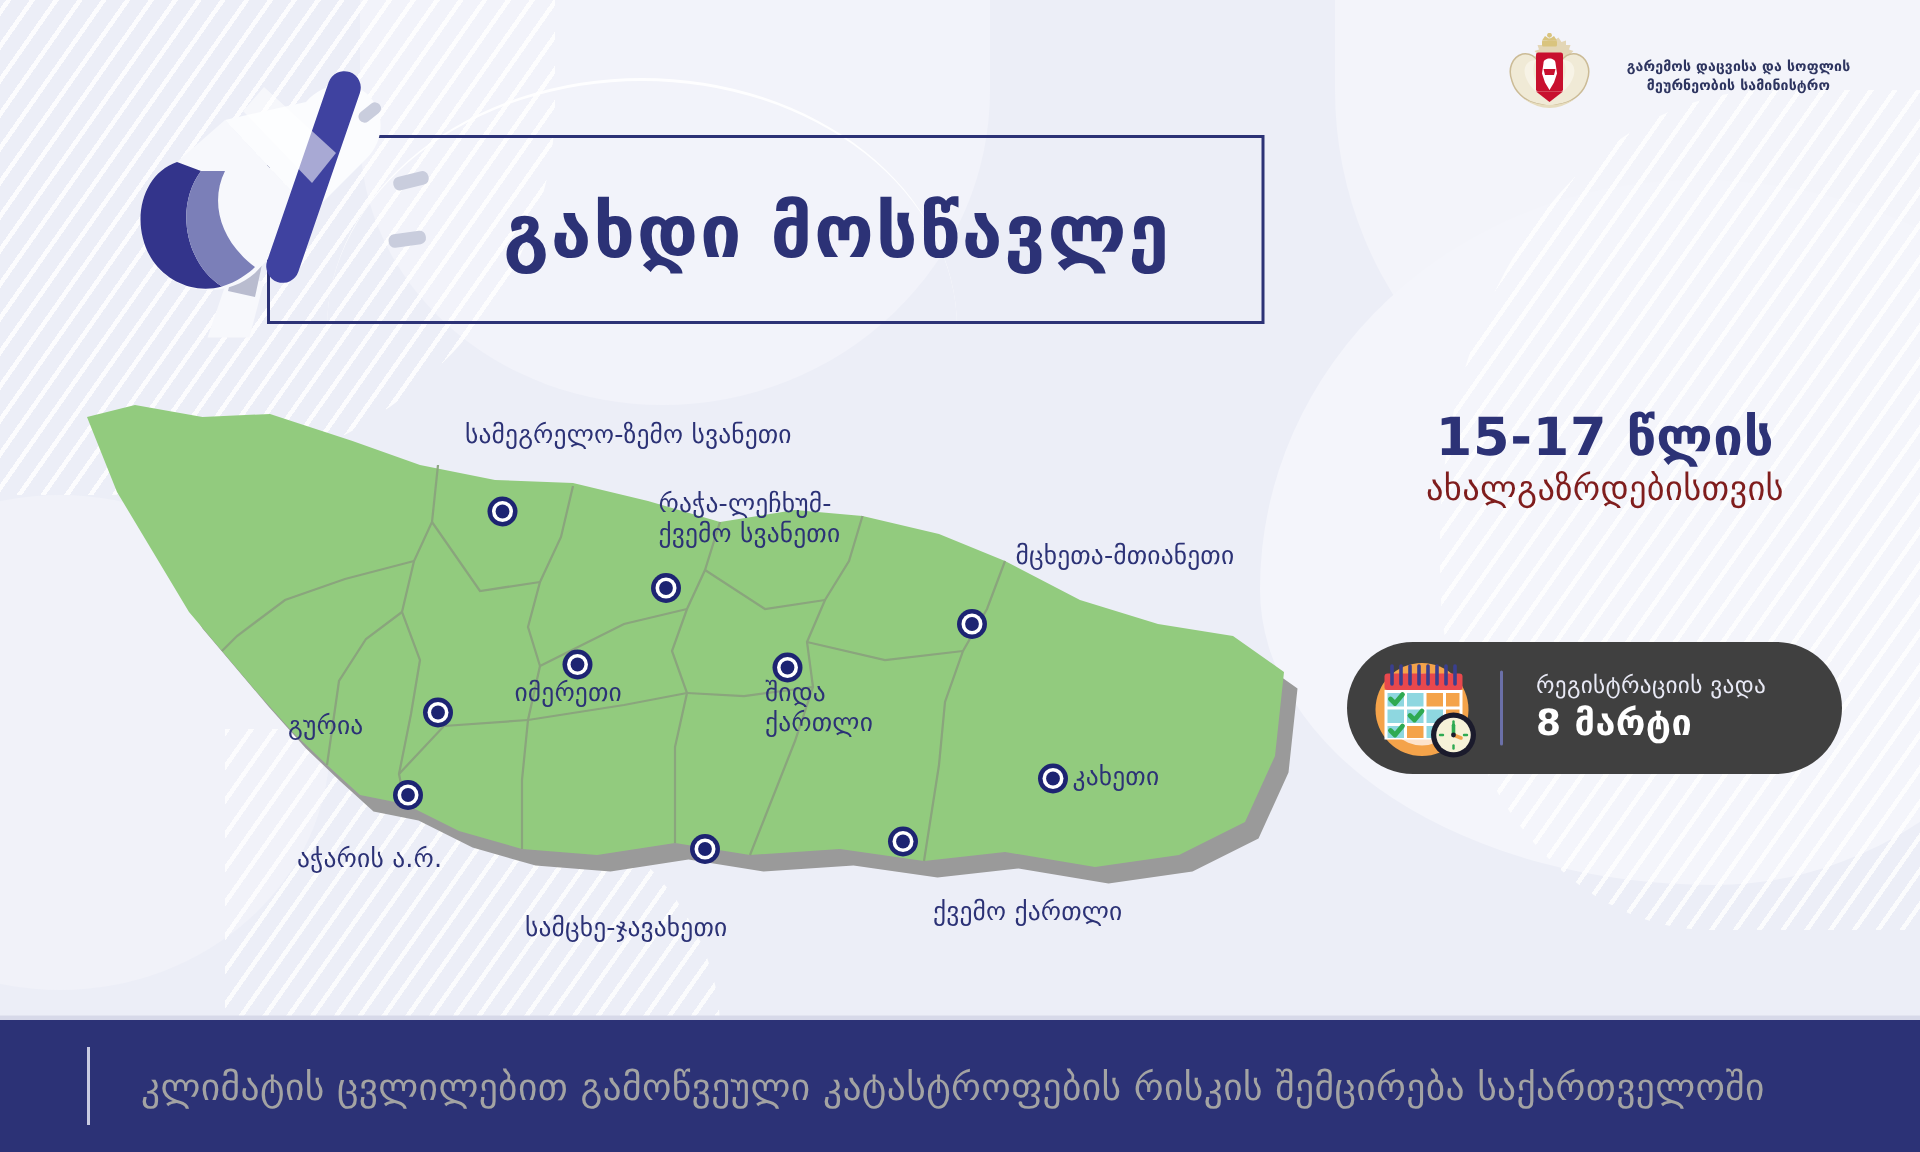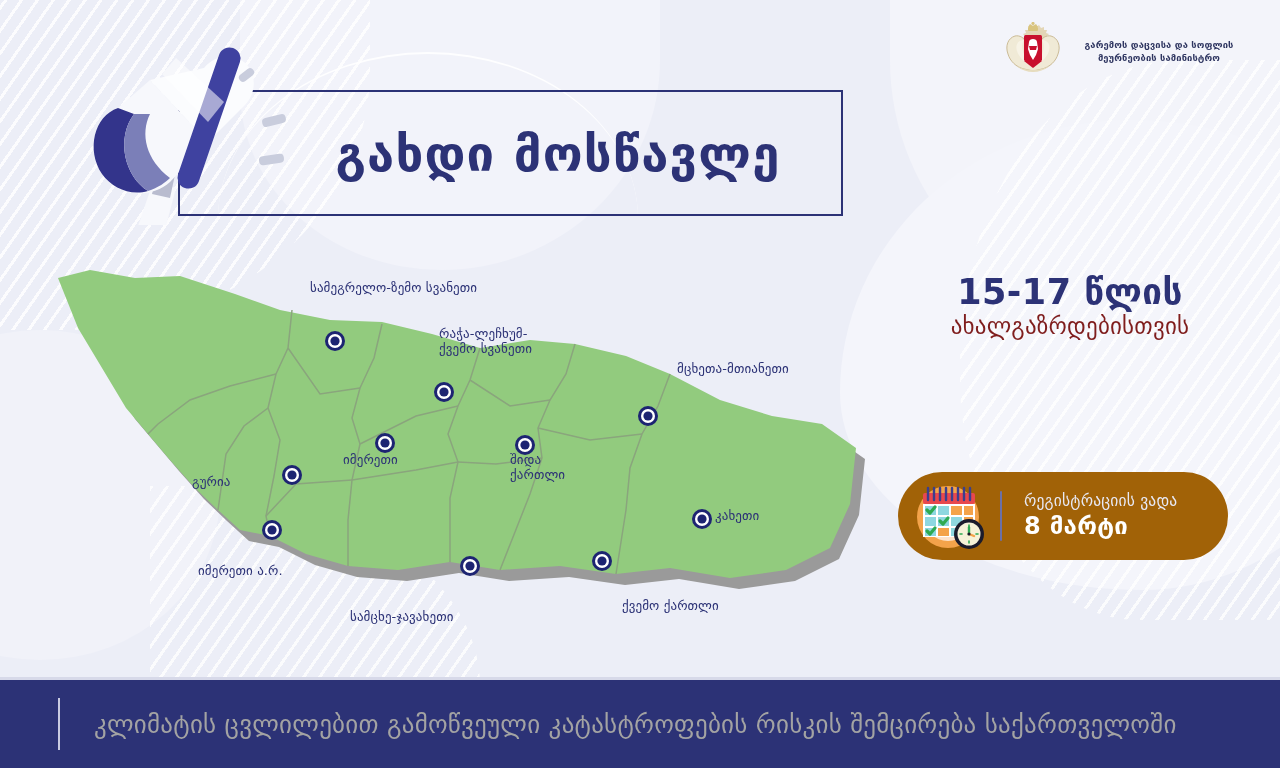--- a/index.html
+++ b/index.html
@@ -94,33 +94,33 @@
   }
   .age-sub {
     position:absolute; left:880px; top:313px; width:380px;
     text-align:center; color:#7f1d1d; font-size:23px; font-weight:400;
     letter-spacing:.2px; white-space:nowrap;
   }
 
   
   .pill {
     position:absolute; left:898px; top:428px; width:330px; height:88px;
-    background:#a16207; border-radius:44px;
-    display:flex; align-items:center; padding-left:14px; gap:12px;margin-top:44px;
+    background:#404040; border-radius:44px;
+    display:flex; align-items:center; padding-left:14px; gap:12px;
   }
   .cal-icon { width:76px; height:72px; position:relative; flex:0 0 76px; }
   .pill-divider { width:2px; height:50px; background:#6b70a8; border-radius:1px; flex:0 0 2px; }
   .pill-texts { display:flex; flex-direction:column; justify-content:center; padding-left:10px; }
   .pill-label { color:#e8e9f5; font-size:15.5px; font-weight:500; letter-spacing:.2px; white-space:nowrap; }
   .pill-date { color:#ffffff; font-size:24px; font-weight:900; margin-top:2px; letter-spacing:.3px; white-space:nowrap; }
 
   
   .map-wrap { position:absolute; left:30px; top:248px; width:850px; height:390px; }
   .map-label {
-    position:absolute; color:#2c3276; font-size:13px; font-weight:400;
+    position:absolute; color:#2c3276; font-size:17px; font-weight:400;
     line-height:1.18; white-space:pre-line; letter-spacing:.1px;
   }
   .pin { position:absolute; width:22px; height:22px; }
 
   
   .footer {
     position:absolute; left:0; bottom:0; width:1280px; height:88px;
     background:#2c3276; display:flex; align-items:center;
   }
   .footer-rule { width:2px; height:52px; background:#c9cbe2; margin-left:58px; flex:0 0 2px; }
@@ -324,21 +324,21 @@
             <circle cx="11" cy="11" r="10" fill="#1d2472"></circle>
             <circle cx="11" cy="11" r="7" fill="#ffffff"></circle>
             <circle cx="11" cy="11" r="4.6" fill="#1d2472"></circle>
           </svg></div>
         <div class="map-label" style="left: 685px; top: 260px;">კახეთი</div>
         <div class="pin" style="left: 231px; top: 271px;"><svg width="22" height="22" viewBox="0 0 22 22">
             <circle cx="11" cy="11" r="10" fill="#1d2472"></circle>
             <circle cx="11" cy="11" r="7" fill="#ffffff"></circle>
             <circle cx="11" cy="11" r="4.6" fill="#1d2472"></circle>
           </svg></div>
-        <div class="map-label" style="left: 168px; top: 315px;">იმერეთი ა.რ.</div>
+        <div class="map-label" style="left: 168px; top: 315px;">აჭარის ა.რ.</div>
         <div class="pin" style="left: 429px; top: 307px;"><svg width="22" height="22" viewBox="0 0 22 22">
             <circle cx="11" cy="11" r="10" fill="#1d2472"></circle>
             <circle cx="11" cy="11" r="7" fill="#ffffff"></circle>
             <circle cx="11" cy="11" r="4.6" fill="#1d2472"></circle>
           </svg></div>
         <div class="map-label" style="left: 320px; top: 361px;">სამცხე-ჯავახეთი</div>
         <div class="pin" style="left: 561px; top: 302px;"><svg width="22" height="22" viewBox="0 0 22 22">
             <circle cx="11" cy="11" r="10" fill="#1d2472"></circle>
             <circle cx="11" cy="11" r="7" fill="#ffffff"></circle>
             <circle cx="11" cy="11" r="4.6" fill="#1d2472"></circle>

